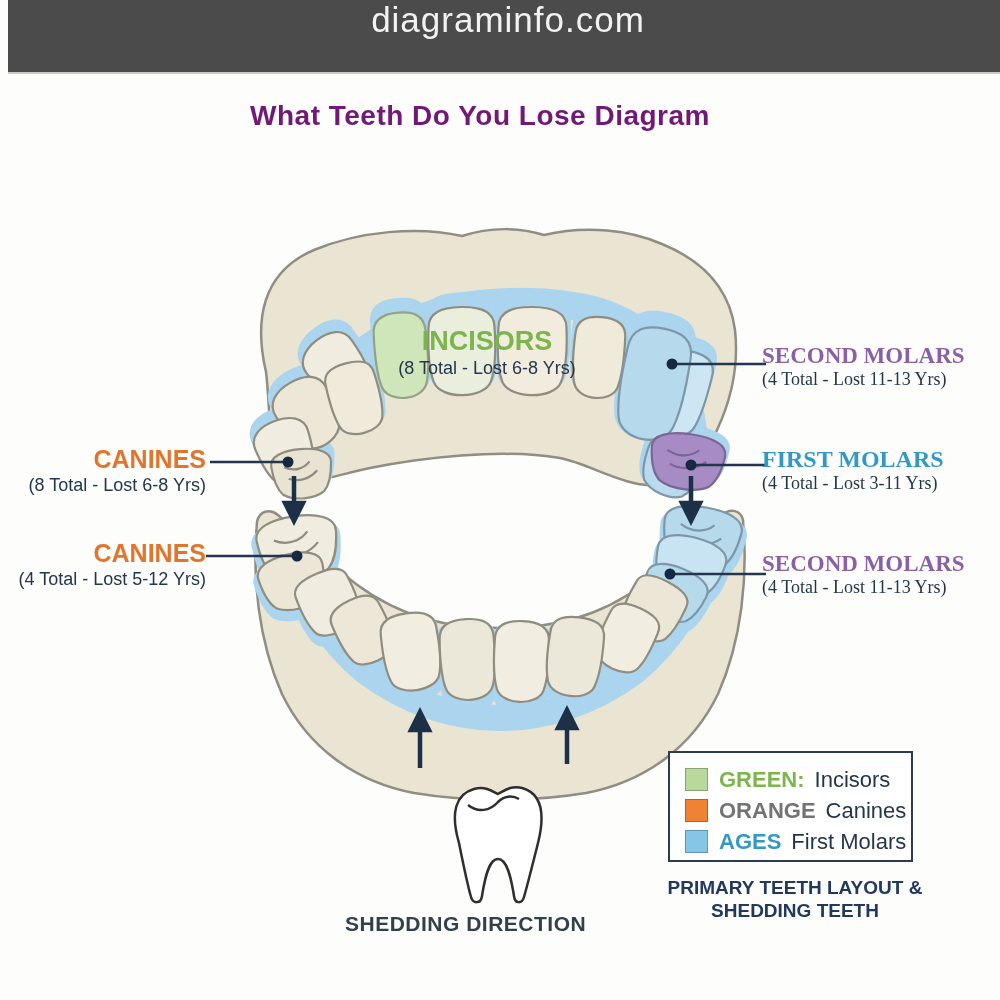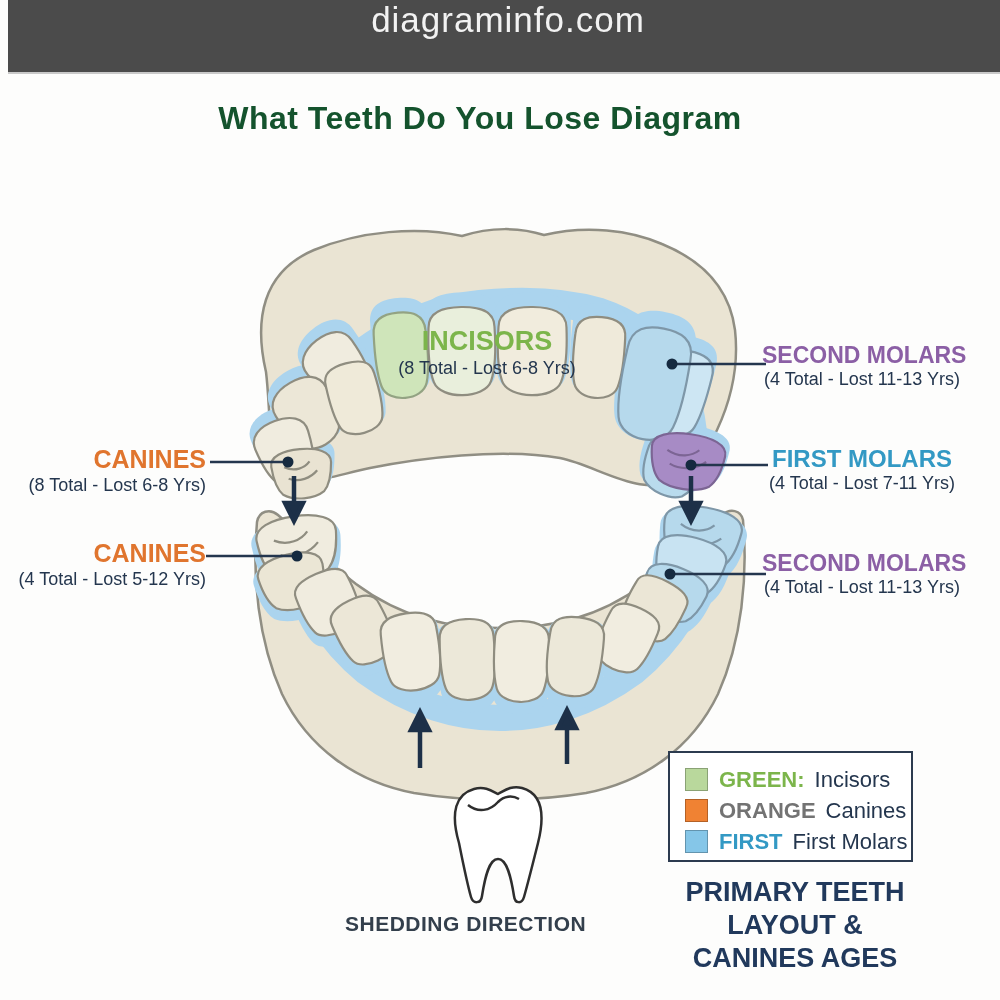--- a/index.html
+++ b/index.html
@@ -5,46 +5,46 @@
   html,body{margin:0;padding:0;background:#e8e8e8;}
   *{box-sizing:border-box;}
   #page{position:relative;width:1000px;height:1000px;margin:0 auto;background:#fdfdfc;
         font-family:"Liberation Sans","DejaVu Sans",sans-serif;overflow:hidden;}
   
   .banner{position:absolute;left:8px;top:0;width:1000px;height:72px;background:#4b4b4b;
           box-shadow:0 2px 0 #c9c9c9;display:flex;justify-content:center;}
   .banner .site{color:#f2f2f2;font-size:35px;font-weight:400;letter-spacing:1px;}
   
   .page-title{position:absolute;left:0;top:100px;width:960px;text-align:center;
-              color:#14532d;font-size:32px;font-weight:800;letter-spacing:0.5px;}
+              color:#701a75;font-size:28px;font-weight:800;letter-spacing:0.5px;}
   
   svg.art{position:absolute;left:0;top:0;width:1000px;height:1000px;}
   
   .callout{position:absolute;}
   .lbl-name{font-weight:800;font-size:25px;line-height:1.1;white-space:nowrap;}
   .lbl-detail{font-weight:400;font-size:18px;line-height:1.25;color:#24364e;white-space:nowrap;}
   .align-r{text-align:right;}
-  .align-c{text-align:center;}
+  .align-c{font-family:Liberation Serif, serif;}
   .co-incisors{left:332px;top:327px;width:310px;text-align:center;}
   .co-incisors .lbl-name{font-size:27px;}
   .co-canines-upper{left:0;top:446px;width:206px;}
   .co-canines-lower{left:0;top:540px;width:206px;}
   .co-sm-upper{left:762px;top:343px;width:200px;}
   .co-fm{left:762px;top:446px;width:200px;}
   .co-sm-lower{left:762px;top:551px;width:200px;}
   
   .legend{position:absolute;left:668px;top:751px;width:245px;height:111px;background:#ffffff;
           border:2.5px solid #2c3b4f;padding:11px 0 16px 15px;}
   .legend-row{display:flex;align-items:center;height:31px;}
   .swatch{width:23px;height:23px;margin-right:11px;border:1.5px solid rgba(0,0,0,0.25);flex:0 0 auto;}
   .color-word{font-size:22px;font-weight:800;margin-right:10px;white-space:nowrap;}
   .tooth-type{font-size:22px;font-weight:400;color:#24364e;white-space:nowrap;}
   
   .caption{position:absolute;left:655px;top:876px;width:280px;text-align:center;
-           color:#21395c;font-size:27px;font-weight:800;line-height:1.22;}
+           color:#21395c;font-size:19px;font-weight:800;line-height:1.22;}
   
   .shed-label{position:absolute;left:345px;top:912px;width:304px;text-align:left;
               color:#333f4c;font-size:21px;font-weight:600;letter-spacing:0.5px;}
 </style>
 </head>
 <body>
 
 <div id="page">
 
   <div class="banner">
@@ -201,46 +201,46 @@
     <div class="lbl-detail">(4 Total - Lost 5-12 Yrs)</div>
   </div>
 
   <div class="callout co-sm-upper align-c">
     <div class="lbl-name" style="font-size: 23px; color: rgb(139, 95, 165);">SECOND MOLARS</div>
     <div class="lbl-detail">(4 Total - Lost 11-13 Yrs)</div>
   </div>
 
   <div class="callout co-fm align-c">
     <div class="lbl-name" style="font-size: 24px; color: rgb(51, 153, 196);">FIRST MOLARS</div>
-    <div class="lbl-detail">(4 Total - Lost 7-11 Yrs)</div>
+    <div class="lbl-detail">(4 Total - Lost 3-11 Yrs)</div>
   </div>
 
   <div class="callout co-sm-lower align-c">
     <div class="lbl-name" style="font-size: 23px; color: rgb(139, 95, 165);">SECOND MOLARS</div>
     <div class="lbl-detail">(4 Total - Lost 11-13 Yrs)</div>
   </div>
 
   <div class="legend">
     <div class="legend-row">
       <span class="swatch" style="background: rgb(185, 216, 156);"></span>
       <span class="color-word" style="color: rgb(124, 181, 75);">GREEN:</span>
       <span class="tooth-type">Incisors</span>
     </div>
     <div class="legend-row">
       <span class="swatch" style="background: rgb(240, 130, 51);"></span>
       <span class="color-word" style="color: #737373;">ORANGE</span>
       <span class="tooth-type">Canines</span>
     </div>
     <div class="legend-row">
       <span class="swatch" style="background: rgb(133, 198, 232);"></span>
-      <span class="color-word" style="color: rgb(51, 153, 196);">FIRST</span>
+      <span class="color-word" style="color: rgb(51, 153, 196);">AGES</span>
       <span class="tooth-type">First Molars</span>
     </div>
   </div>
 
   <div class="caption">
     <div>PRIMARY TEETH LAYOUT &amp;</div>
-    <div>CANINES AGES</div>
+    <div>SHEDDING TEETH</div>
   </div>
 
   <div class="shed-label">SHEDDING DIRECTION</div>
 
 </div>
 
 </body></html>

